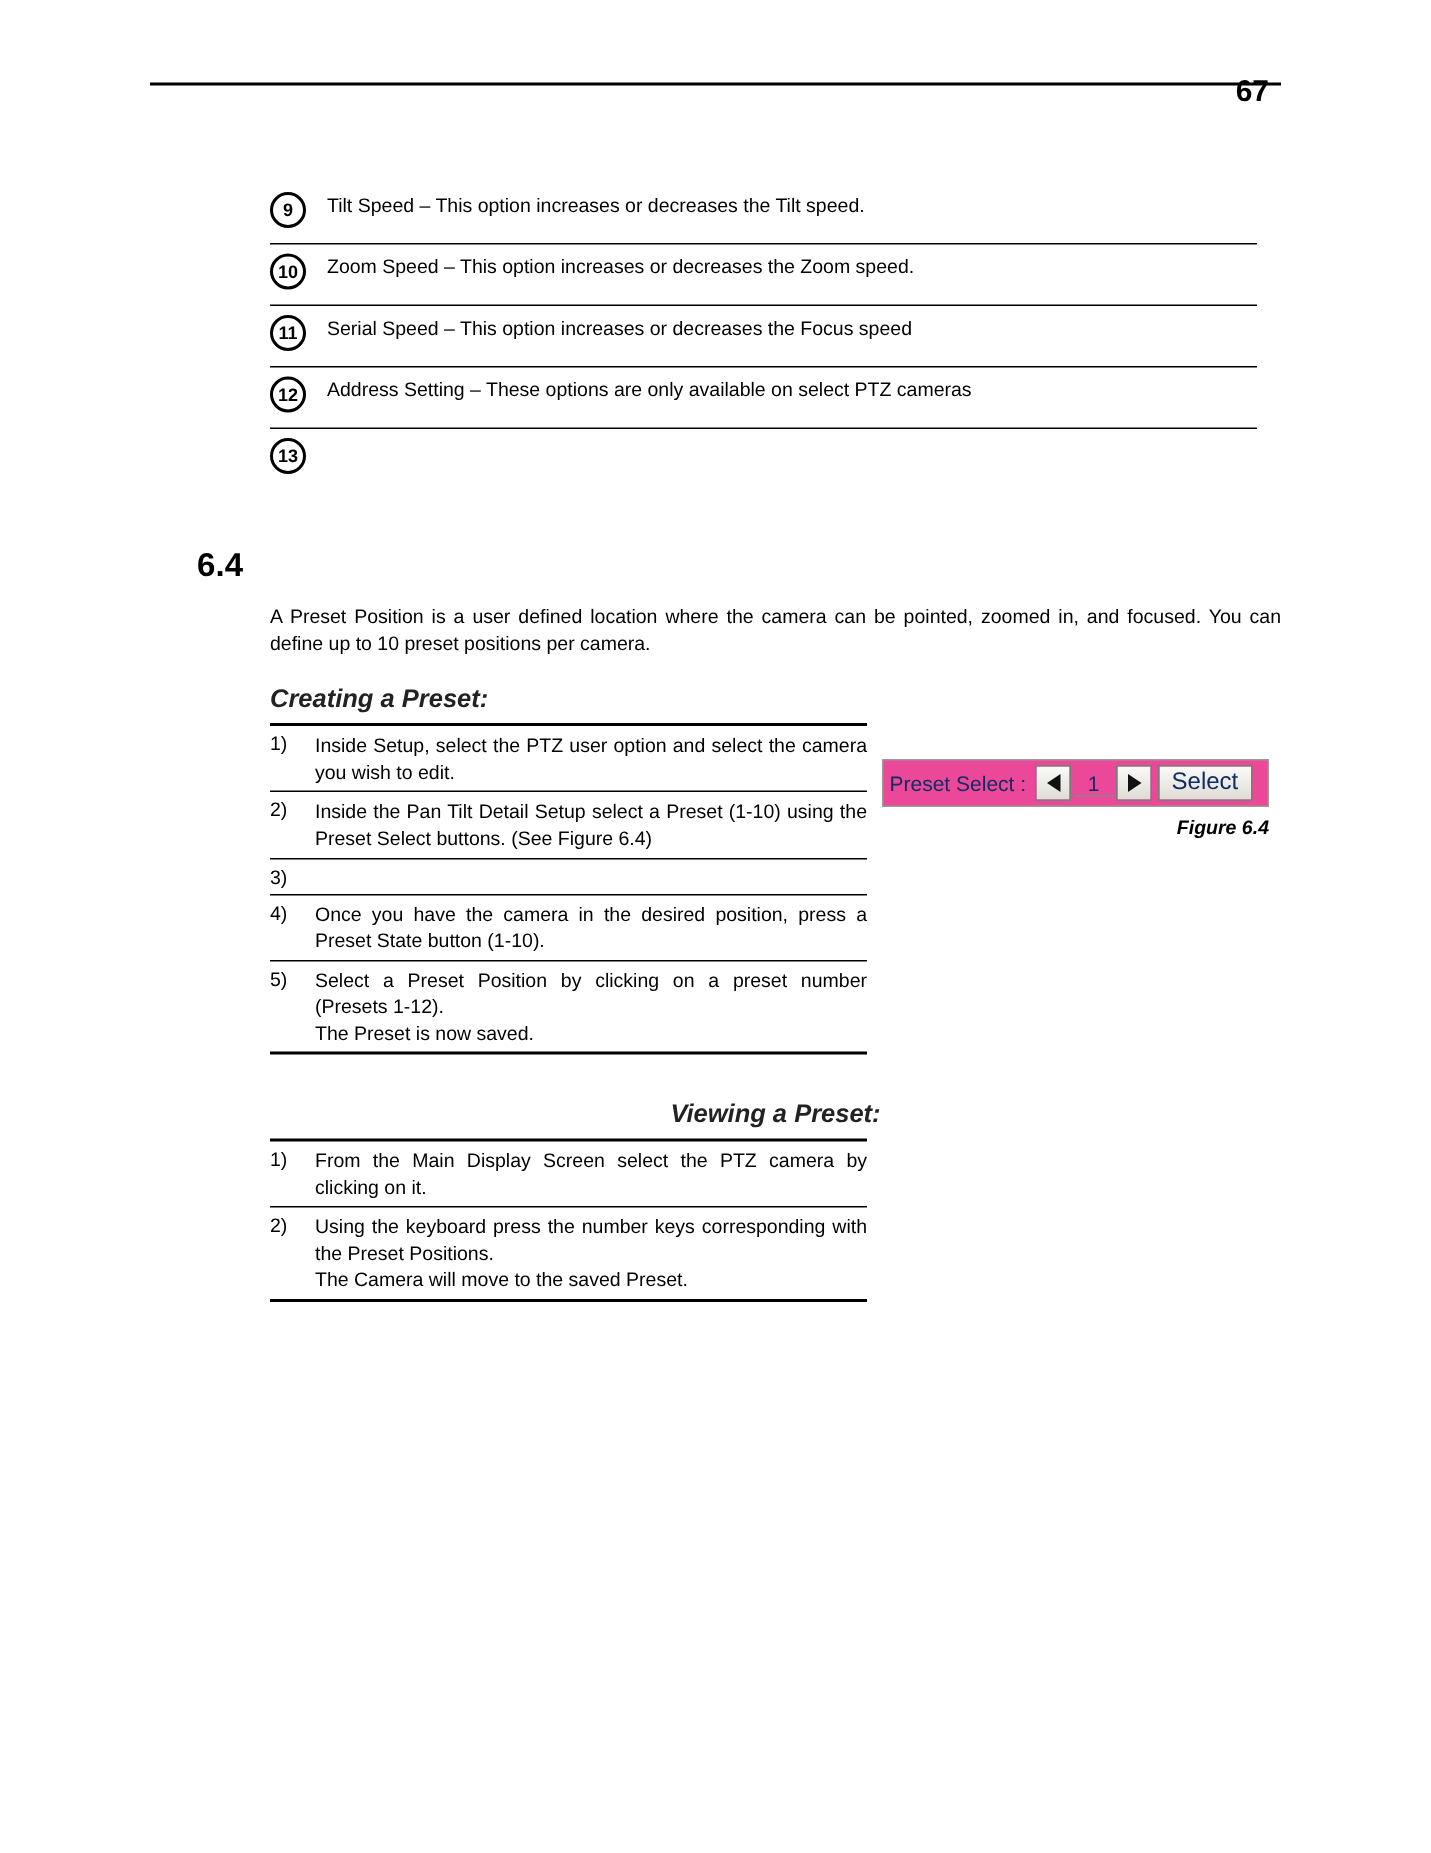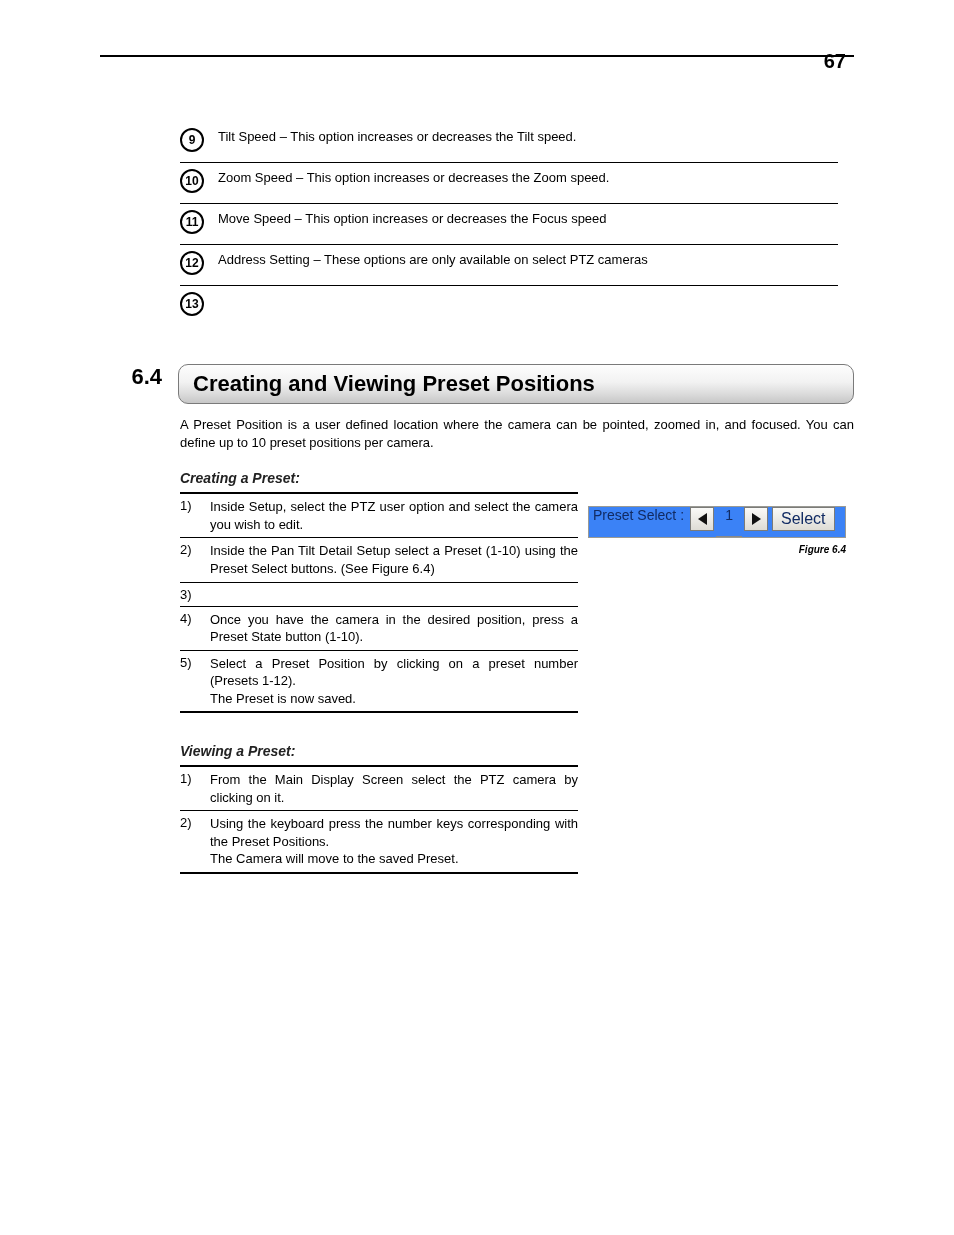--- a/index.html
+++ b/index.html
@@ -84,21 +84,21 @@
     margin: 10px 0 14px 80px;
     font-size: 13px;
     line-height: 1.4;
     text-align: justify;
   }
 
   .subhead {
     margin: 18px 0 6px 80px;
     font-style: italic;
     font-weight: 700;
-    font-size: 14px;
+    font-size: 17px;
     color: #222;
   }
 
   
   .steps {
     margin-left: 80px;
     width: 398px;
     border-top: 2px solid #000;
     border-bottom: 2px solid #000;
   }
@@ -121,23 +121,24 @@
   }
 
   
   .fig-wrap {
     position: absolute;
     right: 108px;
     top: 506px;
     width: 258px;
   }
   .preset-box {
-    background: #3b82f6;
+    background: #ec4899;
     border: 1px solid #9a9a94;
     display: flex;
+    align-items: center;
     height: 32px;
     padding: 0 4px;
     font-size: 14px;
     box-sizing: border-box;
   }
   .preset-box .lbl {
     color: #112b63;
     font-size: 14px;
     margin-right: 6px;
     white-space: nowrap;
@@ -168,21 +169,21 @@
     border-top: 6px solid transparent;
     border-bottom: 6px solid transparent;
   }
   .preset-box .tri.left  { border-right: 9px solid #111; }
   .preset-box .tri.right { border-left:  9px solid #111; }
   .fig-caption {
     text-align: right;
     margin-top: 6px;
     font-style: italic;
     font-weight: 700;
-    font-size: 10px;
+    font-size: 13px;
   }
 </style>
 </head>
 <body>
 
 <div class="page">
 
   <div class="page-number">67</div>
   <div class="top-rule"></div>
 
@@ -190,34 +191,33 @@
       <div class="row">
         <div class="badge">9</div>
         <div class="txt"><b>Tilt Speed</b> – This option increases or decreases the Tilt speed.</div>
       </div>
       <div class="row">
         <div class="badge">10</div>
         <div class="txt"><b>Zoom Speed</b> – This option increases or decreases the Zoom speed.</div>
       </div>
       <div class="row">
         <div class="badge">11</div>
-        <div class="txt"><b>Move Speed</b> – This option increases or decreases the Focus speed</div>
+        <div class="txt"><b>Serial Speed</b> – This option increases or decreases the Focus speed</div>
       </div>
       <div class="row">
         <div class="badge">12</div>
         <div class="txt"><b>Address Setting</b> – These options are only available on select PTZ cameras</div>
       </div>
       <div class="row">
         <div class="badge">13</div>
       </div>
     </div>
 
   <div class="section">
     <div class="num">6.4</div>
-    <div class="bar">Creating and Viewing Preset Positions</div>
   </div>
 
   <div class="intro">A Preset Position is a user defined location where the camera can be pointed, zoomed in, and focused. You can define up to 10 preset positions per camera.</div>
 
   <div class="subhead">Creating a Preset:</div>
   <div class="steps" id="steps-create">
       <div class="srow">
         <div class="sn">1)</div>
         <div class="st">Inside Setup, select the PTZ user option and select the camera you wish to edit.</div>
       </div>
@@ -246,21 +246,21 @@
       </div>
       <div class="val">1</div>
       <div class="arrow-btn">
         <span class="tri right"></span>
       </div>
       <div class="select-btn">Select</div>
     </div>
     <div class="fig-caption">Figure 6.4</div>
   </div>
 
-  <div class="subhead" style="margin-top:30px;">Viewing a Preset:</div>
+  <div class="subhead" style="margin-top:30px;text-align:center;">Viewing a Preset:</div>
   <div class="steps" id="steps-view">
       <div class="srow">
         <div class="sn">1)</div>
         <div class="st">From the Main Display Screen select the PTZ camera by clicking on it.</div>
       </div>
       <div class="srow">
         <div class="sn">2)</div>
         <div class="st">Using the keyboard press the number keys corresponding with the Preset Positions.<br>The Camera will move to the saved Preset.</div>
       </div>
     </div>

